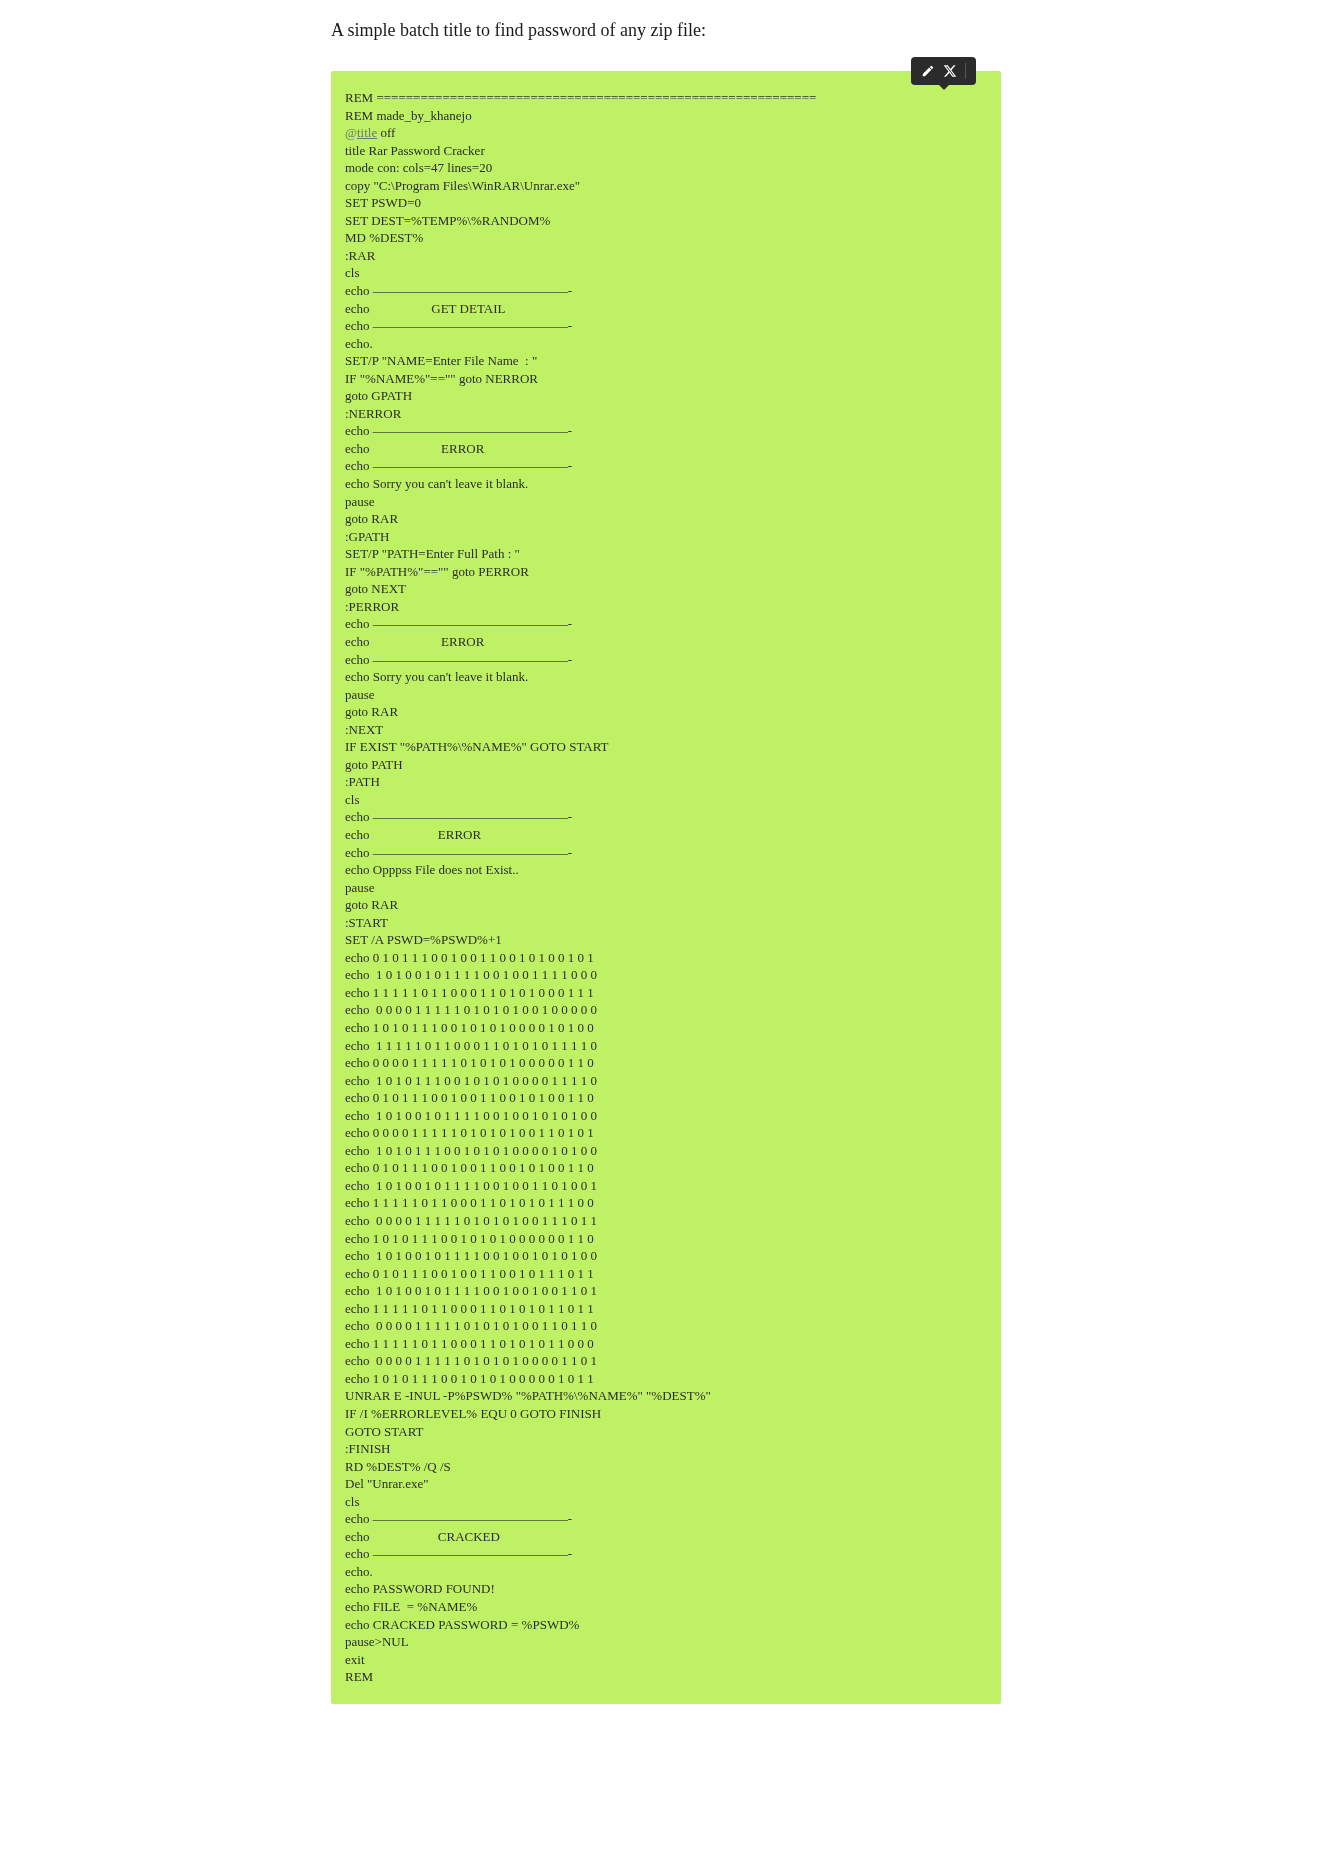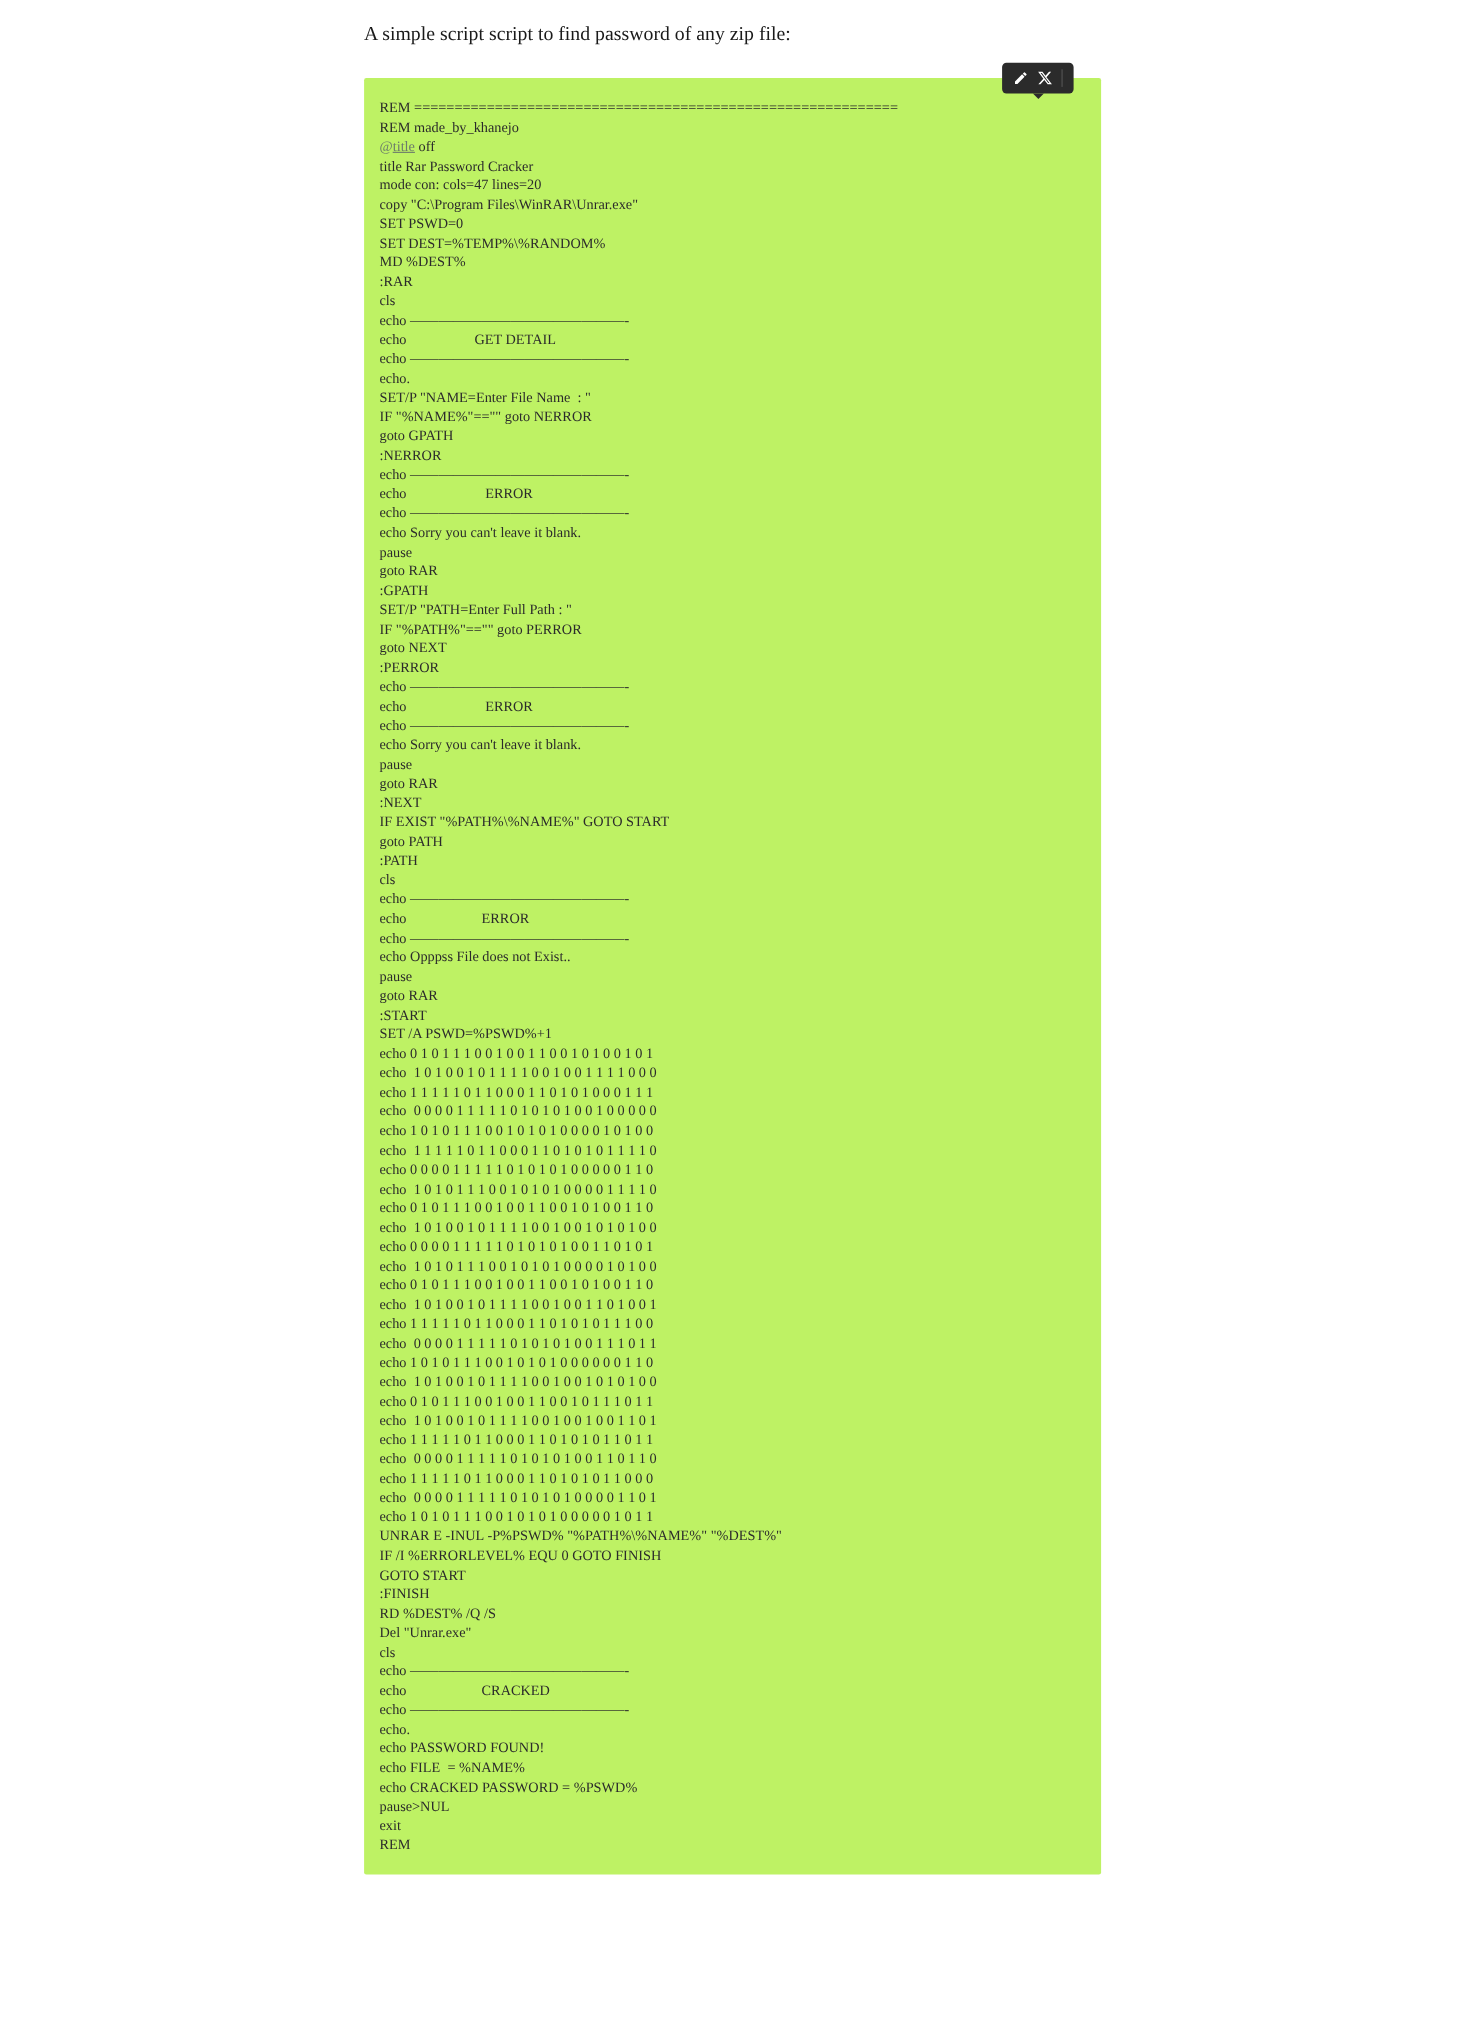--- a/index.html
+++ b/index.html
@@ -80,21 +80,21 @@
       text-decoration: underline;
     }
     .mention {
       color: #6b7b6b;
     }
   </style>
 </head>
 <body>
 
 <div class="container">
-  <p class="heading">A simple script script to find password of any zip file:</p>
+  <p class="heading">A simple batch title to find password of any zip file:</p>
 
   <div class="code-wrapper">
     <div class="toolbar">
       <span class="toolbar-icon">
         <svg width="14" height="14" viewBox="0 0 24 24" fill="currentColor">
             <path d="M3 17.25V21h3.75L17.81 9.94l-3.75-3.75L3 17.25zM20.71 7.04a1 1 0 0 0 0-1.41l-2.34-2.34a1 1 0 0 0-1.41 0l-1.83 1.83 3.75 3.75 1.83-1.83z"></path>
           </svg>
       </span>
       <span class="toolbar-icon">
         <svg width="14" height="14" viewBox="0 0 24 24" fill="currentColor">

